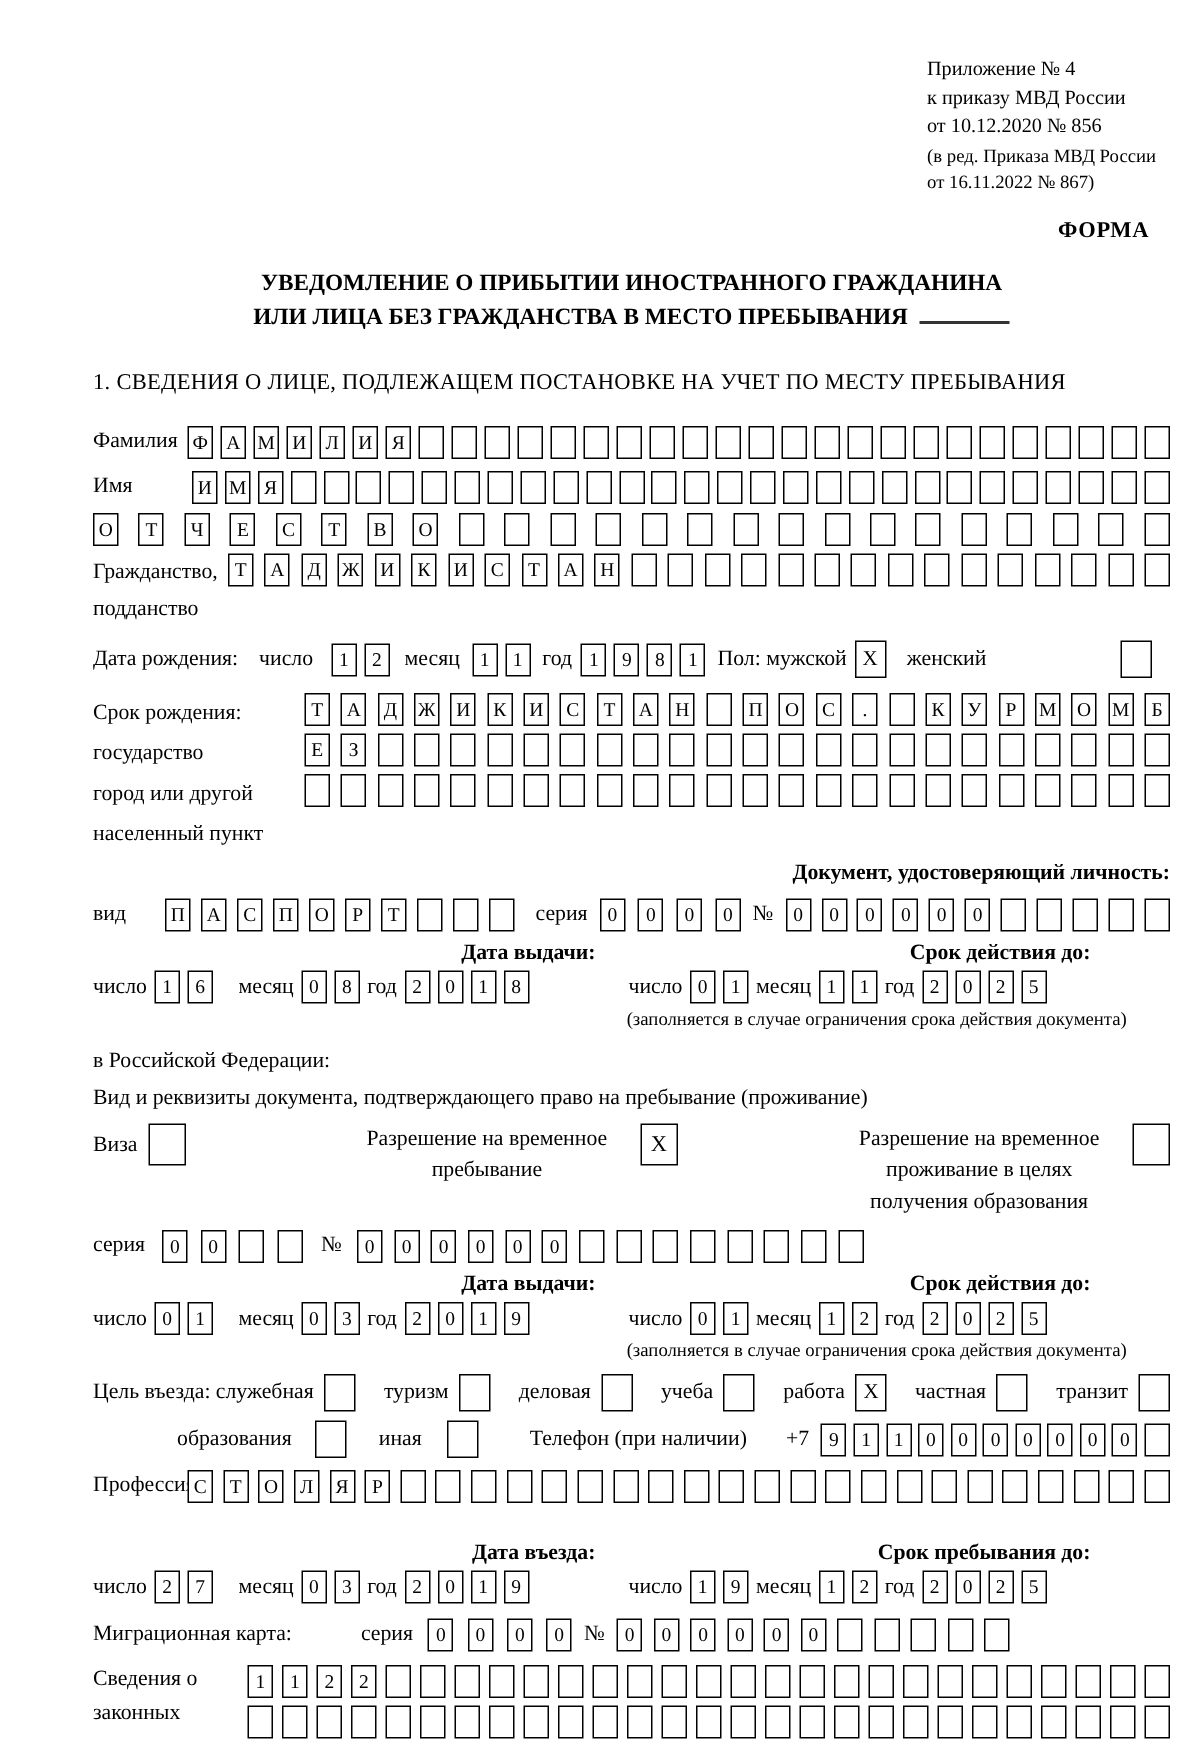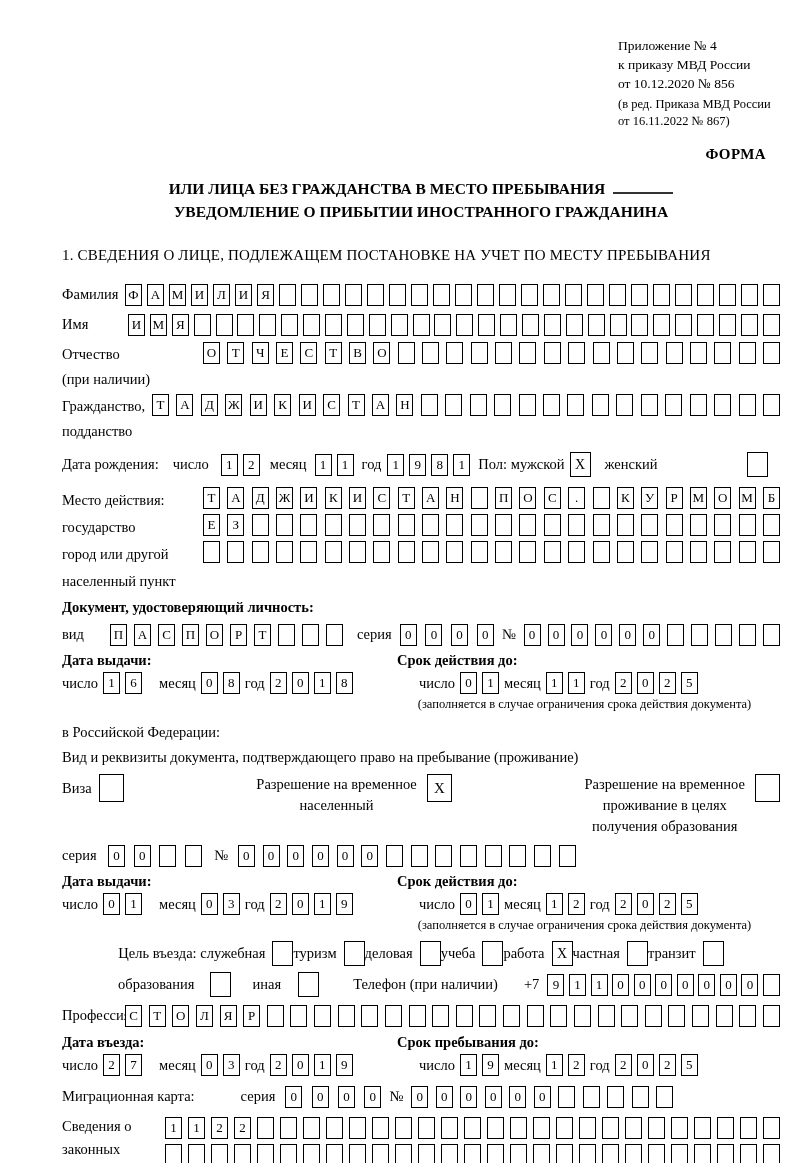--- a/index.html
+++ b/index.html
@@ -27,49 +27,49 @@
   .cells.fit{justify-content:flex-start;gap:5px;}
   .cell{
     width:17px;height:22px;box-sizing:border-box;border:1.5px solid #000;
     display:flex;align-items:center;justify-content:center;
     font-size:13px;flex:none;background:#fff;
   }
   .cb .cell{width:21px;height:25px;font-size:14px;}
   .bigcb .cell{width:25px;height:28px;font-size:15px;}
   .stack{display:flex;flex-direction:column;gap:5px;flex:1;}
   .pair{display:flex;align-items:center;gap:7px;}
-  .optcol{display:flex;align-items:flex-start;gap:10px;}
+  .optcol{display:flex;align-items:flex-start;gap:22px;}
   .optlines{text-align:center;font-size:14.5px;line-height:21px;}
   .dgroup{display:flex;align-items:center;gap:5px;}
   .dhdr{display:flex;font-size:14.5px;font-weight:bold;font-family:Liberation Serif, serif;}
-  .center{text-align:left;}
+  .center{text-align:right;}
   .mig-gap{width:46px;flex:none;}
 </style>
 </head>
 <body>
 
 <div class="page">
 
   <div class="hdr">
     <div>Приложение № 4</div>
     <div>к приказу МВД России</div>
     <div>от 10.12.2020 № 856</div>
     <div class="hdr-note">
       <div>(в ред. Приказа МВД России</div>
       <div>от 16.11.2022 № 867)</div>
     </div>
   </div>
 
   <div class="forma">ФОРМА</div>
 
   <div class="title">
+    <div>УВЕДОМЛЕНИЕ О ПРИБЫТИИ ИНОСТРАННОГО ГРАЖДАНИНА</div>
     <div>
       <span>ИЛИ ЛИЦА БЕЗ ГРАЖДАНСТВА В МЕСТО ПРЕБЫВАНИЯ</span><span class="blank-line"></span>
     </div>
-    <div>УВЕДОМЛЕНИЕ О ПРИБЫТИИ ИНОСТРАННОГО ГРАЖДАНИНА</div>
   </div>
 
   <div class="sec">1. СВЕДЕНИЯ О ЛИЦЕ, ПОДЛЕЖАЩЕМ ПОСТАНОВКЕ НА УЧЕТ ПО МЕСТУ ПРЕБЫВАНИЯ</div>
 
   <div class="row">
     <span class="lbl" style="width:63px">Фамилия</span>
     <span class="cells grow">
         <span class="cell">Ф</span>
         <span class="cell">А</span>
         <span class="cell">М</span>
@@ -133,24 +133,20 @@
         <span class="cell"></span>
         <span class="cell"></span>
         <span class="cell"></span>
         <span class="cell"></span>
         <span class="cell"></span>
         <span class="cell"></span>
       </span>
   </div>
 
   <div class="row top" style="margin-bottom:2px">
-    <span class="lbl2" style="width:141px">
-      <span>Отчество</span><br>
-      <span>(при наличии)</span>
-    </span>
     <span class="cells grow">
         <span class="cell">О</span>
         <span class="cell">Т</span>
         <span class="cell">Ч</span>
         <span class="cell">Е</span>
         <span class="cell">С</span>
         <span class="cell">Т</span>
         <span class="cell">В</span>
         <span class="cell">О</span>
         <span class="cell"></span>
@@ -231,21 +227,21 @@
         <span class="cell">X</span>
       </span>
     <span class="lbl" style="margin-left:14px">женский</span>
     <span class="cells cb" style="margin-left:auto;margin-right:12px">
         <span class="cell"></span>
       </span>
   </div>
 
   <div class="row top" style="margin-bottom:2px">
     <span class="lbl2" style="width:141px;line-height:27px">
-      <span>Место действия:</span><br>
+      <span>Срок рождения:</span><br>
       <span>государство</span><br>
       <span>город или другой</span><br>
       <span>населенный пункт</span>
     </span>
     <span class="stack">
       <span class="cells grow">
           <span class="cell">Т</span>
           <span class="cell">А</span>
           <span class="cell">Д</span>
           <span class="cell">Ж</span>
@@ -416,21 +412,21 @@
   <div class="row top" style="margin-top:4px;margin-bottom:6px;justify-content:space-between">
     <span class="pair">
       <span class="lbl">Виза</span>
       <span class="cells bigcb">
           <span class="cell"></span>
         </span>
     </span>
     <span class="optcol">
       <span class="optlines">
         <span>Разрешение на временное</span><br>
-        <span>населенный</span>
+        <span>пребывание</span>
       </span>
       <span class="cells bigcb">
           <span class="cell">X</span>
         </span>
     </span>
     <span class="optcol">
       <span class="optlines">
         <span>Разрешение на временное</span><br>
         <span>проживание в целях</span><br>
         <span>получения образования</span>
@@ -507,21 +503,21 @@
       <span class="cells fit">
           <span class="cell">2</span>
           <span class="cell">0</span>
           <span class="cell">2</span>
           <span class="cell">5</span>
         </span>
     </span>
   </div>
   <div class="small" style="margin:2px 0 8px 330px;width:385px;text-align:center">(заполняется в случае ограничения срока действия документа)</div>
 
-  <div class="row" style="justify-content:center;margin-top:6px">
+  <div class="row" style="justify-content:space-between;margin-top:6px">
     <span class="pair">
       <span class="lbl">Цель въезда: служебная</span>
       <span class="cells cb">
           <span class="cell"></span>
         </span>
     </span>
     <span class="pair">
       <span class="lbl">туризм</span>
       <span class="cells cb">
           <span class="cell"></span>
@@ -616,21 +612,21 @@
         <span class="cell"></span>
         <span class="cell"></span>
         <span class="cell"></span>
         <span class="cell"></span>
         <span class="cell"></span>
         <span class="cell"></span>
         <span class="cell"></span>
       </span>
   </div>
 
-  <div class="dhdr" style="margin-top:6px">
+  <div class="dhdr" style="margin-top:24px">
     <span class="center" style="width:335px">Дата въезда:</span>
     <span class="center" style="width:330px">Срок пребывания до:</span>
   </div>
   <div class="row tight" style="margin-top:3px">
     <span class="dgroup" style="width:335px">
       <span class="lbl">число</span>
       <span class="cells fit">
           <span class="cell">2</span>
           <span class="cell">7</span>
         </span>

